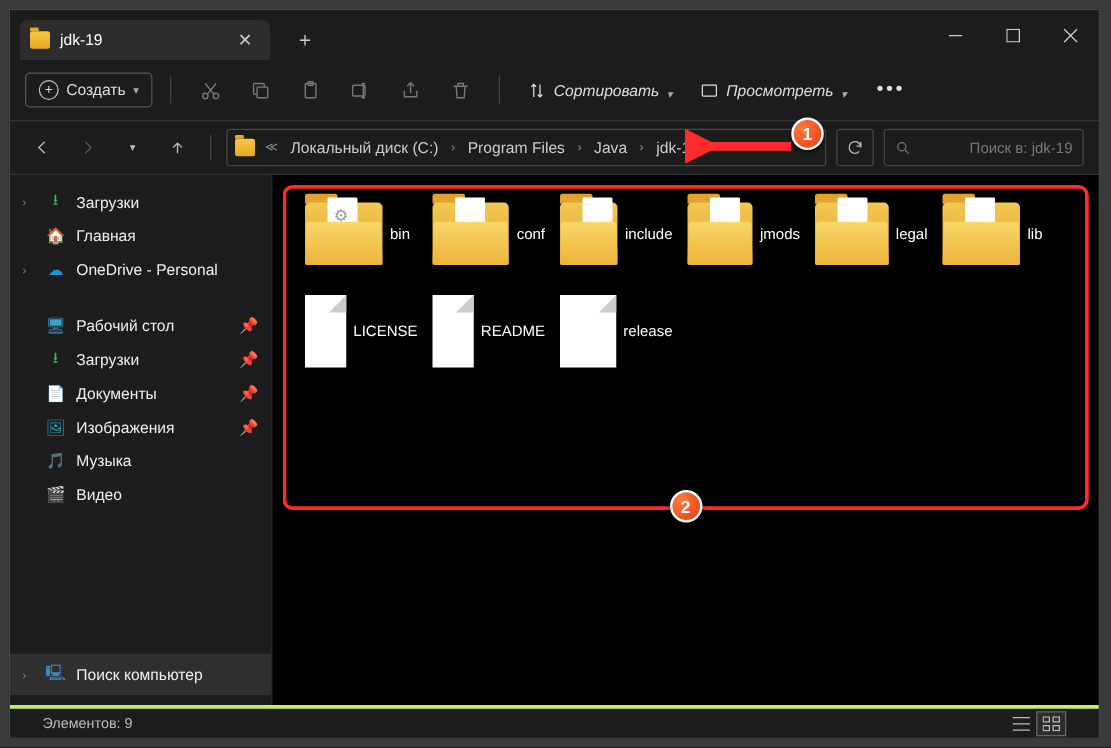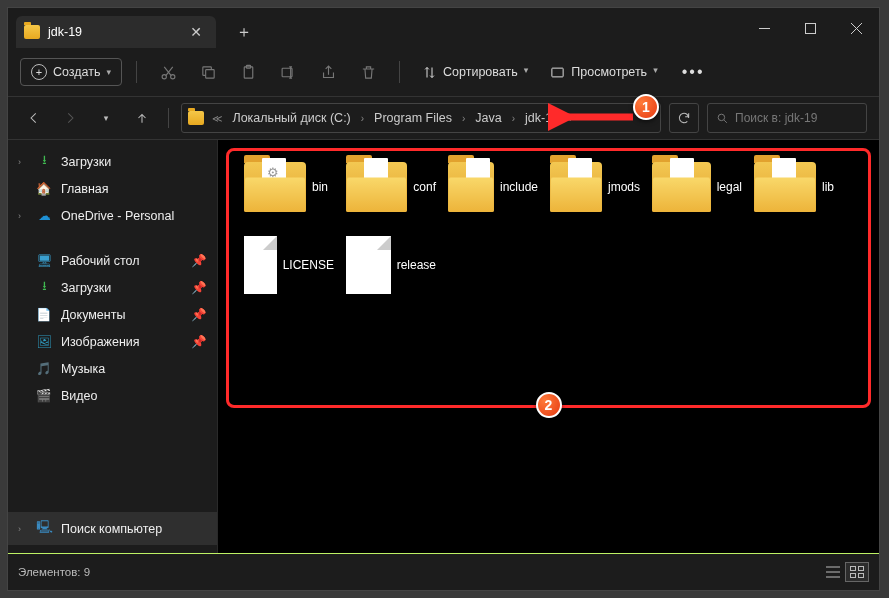--- a/index.html
+++ b/index.html
@@ -18,37 +18,37 @@
 .win-ctrl { width: 46px; height: 40px; display: flex; align-items: center; justify-content: center; color: #ccc; cursor: pointer; }
 .win-ctrl svg { width: 11px; height: 11px; }
 
 
 .toolbar { height: 48px; display: flex; align-items: center; gap: 6px; padding: 0 12px; background: #1c1c1c; }
 .btn-create { display: flex; align-items: center; gap: 6px; border: 1px solid #555; border-radius: 4px; padding: 5px 10px; color: #ddd; font-size: 12.5px; cursor: pointer; }
 .plus-circle { width: 16px; height: 16px; border: 1px solid #bbb; border-radius: 50%; display: flex; align-items: center; justify-content: center; font-size: 11px; line-height: 1; }
 .tb-sep { width: 1px; height: 22px; background: #444; margin: 0 8px; }
 .tb-icon { width: 34px; height: 34px; display: flex; align-items: center; justify-content: center; color: #777; cursor: pointer; border-radius: 4px; }
 .tb-icon svg { width: 17px; height: 17px; }
-.tb-btn { display: flex; align-items: flex-start; gap: 6px; color: #ddd; font-size: 12.5px; padding: 5px 8px; cursor: pointer; border-radius: 4px; }
+.tb-btn { display: flex; align-items: flex-end; gap: 6px; color: #ddd; font-size: 12.5px; padding: 5px 8px; cursor: pointer; border-radius: 4px; font-style: italic; }
 .tb-btn svg { width: 15px; height: 15px; }
 .dots { color: #ddd; letter-spacing: 2px; padding: 5px 10px; cursor: pointer; }
 
 
 .navbar { height: 44px; display: flex; align-items: center; gap: 8px; padding: 0 12px; background: #1c1c1c; border-top: 1px solid #333; border-bottom: 1px solid #333; position: relative; }
 .nav-icon { width: 28px; height: 28px; display: flex; align-items: center; justify-content: center; color: #bbb; cursor: pointer; }
 .nav-icon.disabled { color: #555; }
 .nav-icon svg { width: 14px; height: 14px; }
 .nav-sep { width: 1px; height: 20px; background: #444; margin: 0 4px; }
 .breadcrumb { flex: 1; height: 30px; border: 1px solid #444; border-radius: 3px; display: flex; align-items: center; padding: 0 6px; gap: 2px; color: #ccc; font-size: 12.5px; }
 .breadcrumb .bc-folder { width: 16px; height: 14px; background: linear-gradient(#f5c748,#e8a920); border-radius: 2px; margin-right: 2px; position: relative; }
 .breadcrumb .bc-folder::before { content:""; position:absolute; top:-3px; left:0; width:7px; height:3px; background:#e8a920; border-radius:1px 1px 0 0; }
 .breadcrumb .chev { color: #888; font-size: 10px; padding: 0 4px; }
 .crumb { padding: 2px 4px; cursor: pointer; }
 .refresh { width: 30px; height: 30px; border: 1px solid #444; border-radius: 3px; display: flex; align-items: center; justify-content: center; color: #bbb; cursor: pointer; }
-.search { width: 160px; height: 30px; border: 1px solid #444; border-radius: 3px; display: flex; align-items: center; padding: 0 8px; gap: 6px; color: #777; font-size: 12px; }
+.search { width: 160px; height: 30px; border: 1px solid #444; border-radius: 3px; display: flex; align-items: center; padding: 0 8px; gap: 6px; color: #777; font-size: 12px; justify-content: space-between; }
 
 
 .arrow-ann { position: absolute; left: 540px; top: 2px; pointer-events: none; }
 .badge { width: 26px; height: 26px; border-radius: 50%; background: radial-gradient(circle at 30% 30%, #ff7a3a, #e63a12); border: 2px solid #fff; color: #fff; font-weight: bold; font-size: 14px; display: flex; align-items: center; justify-content: center; position: absolute; box-shadow: 0 2px 4px rgba(0,0,0,.5); }
 .badge-1 { top: -3px; left: 625px; pointer-events: none; }
 
 
 .body { flex: 1; display: flex; overflow: hidden; }
 .sidebar { width: 210px; background: #1c1c1c; border-right: 1px solid #2a2a2a; padding: 8px 0; display: flex; flex-direction: column; overflow-y: auto; }
 .side-item { display: flex; align-items: center; gap: 8px; padding: 5px 12px 5px 28px; color: #eee; font-size: 12.5px; cursor: pointer; position: relative; }
@@ -79,21 +79,21 @@
 .folder-ic { width: 62px; height: 50px; position: relative; }
 .folder-back { position: absolute; inset: 0; background: linear-gradient(#f3c852,#e2a22e); border-radius: 4px 4px 2px 2px; }
 .folder-tab { position: absolute; top: -7px; left: 0; width: 26px; height: 8px; background: #e2a22e; border-radius: 2px 2px 0 0; }
 .folder-doc { position: absolute; top: -4px; left: 18px; width: 24px; height: 30px; background: #fff; border-radius: 1px; }
 .folder-doc.gear::after { content:"⚙"; position: absolute; font-size: 13px; color: #999; top: 7px; left: 5px; }
 .folder-front { position: absolute; left: 0; right: 0; bottom: 0; height: 36px; background: linear-gradient(#f9d86a,#edb43a); border-radius: 2px 2px 2px 2px; transform: perspective(100px) rotateX(6deg); transform-origin: bottom; }
 .file-ic { width: 48px; height: 58px; background: #fff; position: relative; }
 .file-ic::after { content:""; position:absolute; top:0; right:0; width:14px; height:14px; background: linear-gradient(135deg, transparent 49%, #ccc 51%); }
 
 
-.status { height: 37px; border-top: 1px solid #bef264; background: #1c1c1c; display: flex; align-items: center; padding: 0 10px; color: #bbb; font-size: 11.5px; }
+.status { height: 26px; border-top: 3px solid #bef264; background: #1c1c1c; display: flex; align-items: center; padding: 0 26px; color: #bbb; font-size: 11.5px; }
 .status-spacer { flex: 1; }
 .view-btn { width: 24px; height: 20px; display: flex; align-items: center; justify-content: center; color: #bbb; cursor: pointer; border: 1px solid transparent; }
 .view-btn.active { border-color: #666; background: #2c2c2c; }
 </style>
 </head>
 <body>
 
 <div class="window">
 
   <div class="titlebar">
@@ -348,20 +348,24 @@
               <div class="folder-front"></div>
             </div>
             <div class="item-label">lib</div>
           </div>
           <div class="item">
             <div class="file-ic"></div>
             <div class="item-label">LICENSE</div>
           </div>
           <div class="item">
             <div class="file-ic"></div>
+            <div class="item-label">README</div>
+          </div>
+          <div class="item">
+            <div class="file-ic"></div>
             <div class="item-label">release</div>
           </div>
         </div>
       <div class="red-border">
         <div class="badge badge-2">
             <span>2</span>
           </div>
       </div>
     </div>
   </div>

